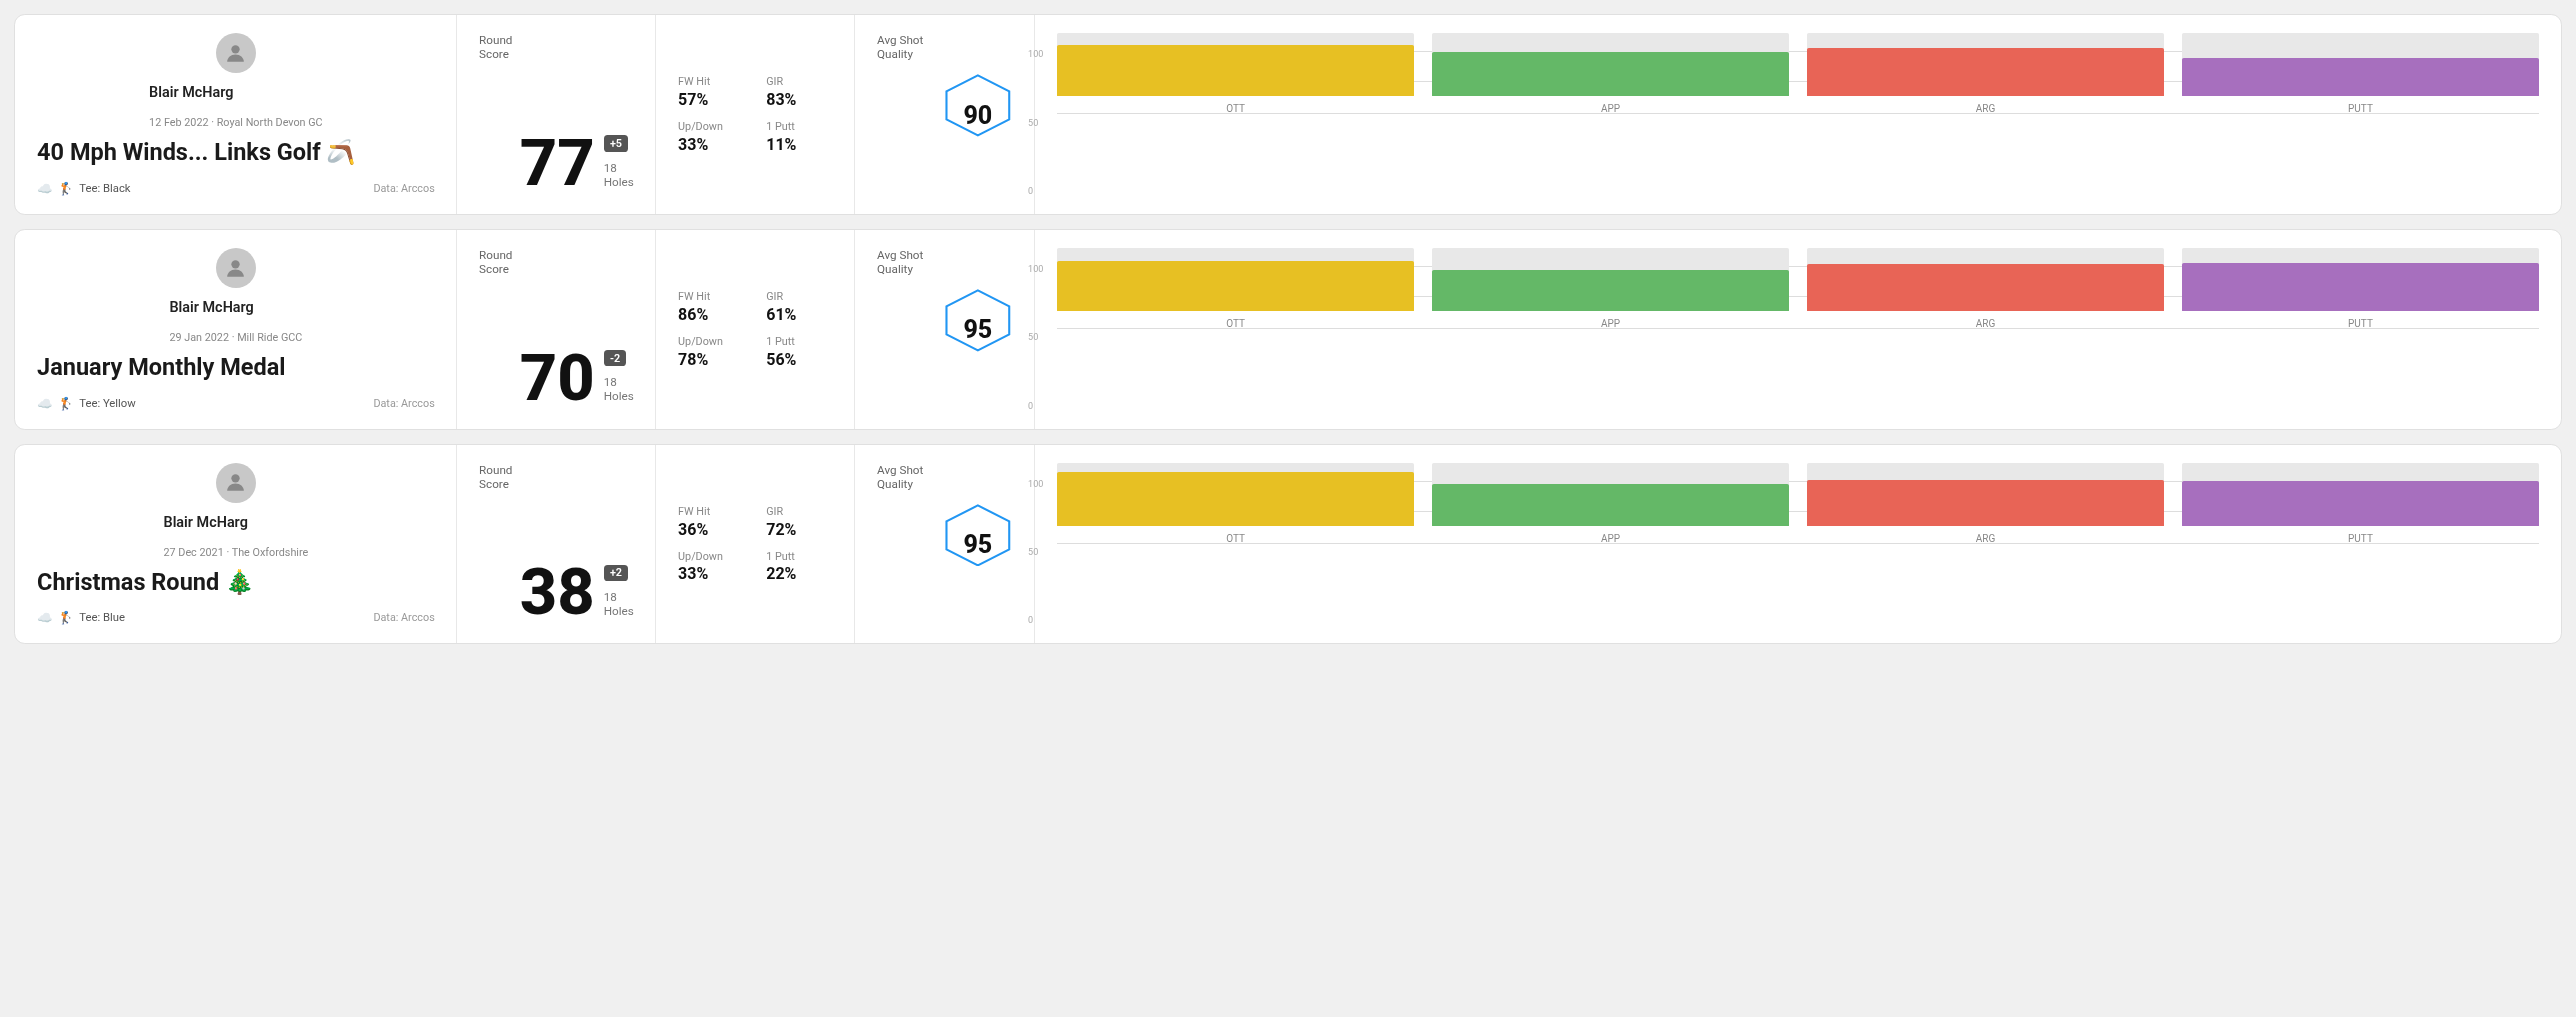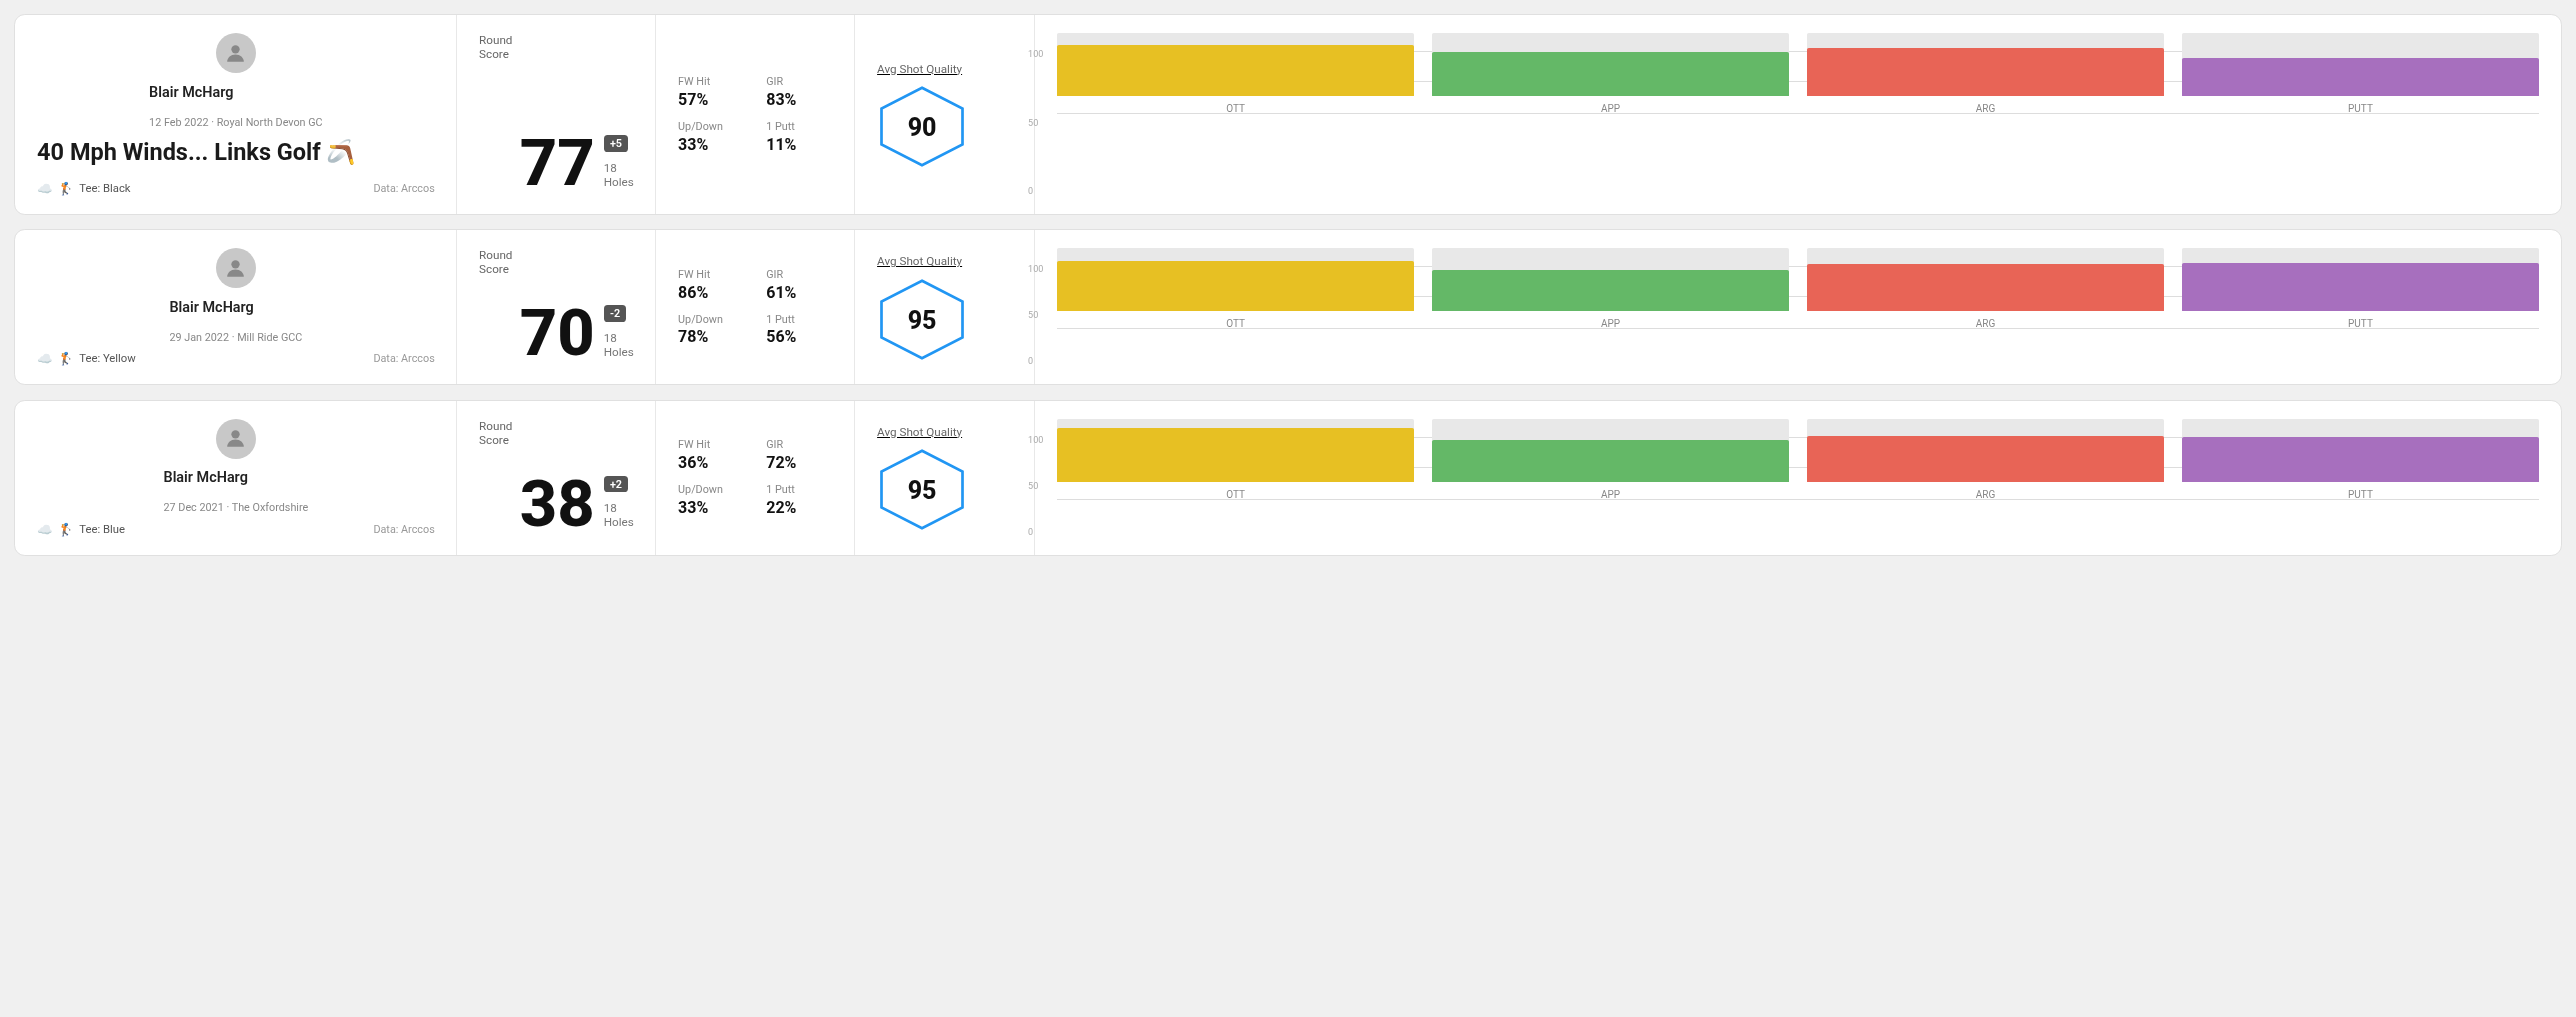--- a/index.html
+++ b/index.html
@@ -155,23 +155,23 @@
       font-weight: 700;
       color: #111;
     }
 
     
     .card-quality {
       flex: 0 0 180px;
       padding: 18px 21.7px;
       border-right: 0.9px solid #e8e8e8;
       display: flex;
-      flex-direction: column;
+      flex-direction: row;
       justify-content: center;
-      text-decoration: underline;
+      align-items: center;
     }
     .quality-label {
       font-size: 11.7px;
       color: #666;
       margin-bottom: 10.8px;
       align-self: flex-start;
     }
     .hexagon-container {
       position: relative;
       width: 90px;
@@ -351,20 +351,21 @@
             <svg viewBox="0 0 24 24" xmlns="http://www.w3.org/2000/svg">
               <circle cx="12" cy="8" r="4"></circle>
               <path d="M4 20c0-4 3.6-7 8-7s8 3 8 7"></path>
             </svg>
           </div>
           <div class="player-info">
             <div class="player-name">Blair McHarg</div>
             <div class="player-meta">29 Jan 2022 · Mill Ride GCC</div>
           </div>
         </div>
+        <div class="round-title">January Monthly Medal</div>
       </div>
       <div class="card-footer">
         <div class="tee-info">
           <span class="tee-icon">☁️</span>
           <span class="tee-icon">🏌</span>
           <span>Tee: Yellow</span>
         </div>
         <span class="data-source">Data: Arccos</span>
       </div>
     </div>
@@ -465,20 +466,21 @@
             <svg viewBox="0 0 24 24" xmlns="http://www.w3.org/2000/svg">
               <circle cx="12" cy="8" r="4"></circle>
               <path d="M4 20c0-4 3.6-7 8-7s8 3 8 7"></path>
             </svg>
           </div>
           <div class="player-info">
             <div class="player-name">Blair McHarg</div>
             <div class="player-meta">27 Dec 2021 · The Oxfordshire</div>
           </div>
         </div>
+        <div class="round-title">Christmas Round 🎄</div>
       </div>
       <div class="card-footer">
         <div class="tee-info">
           <span class="tee-icon">☁️</span>
           <span class="tee-icon">🏌</span>
           <span>Tee: Blue</span>
         </div>
         <span class="data-source">Data: Arccos</span>
       </div>
     </div>

